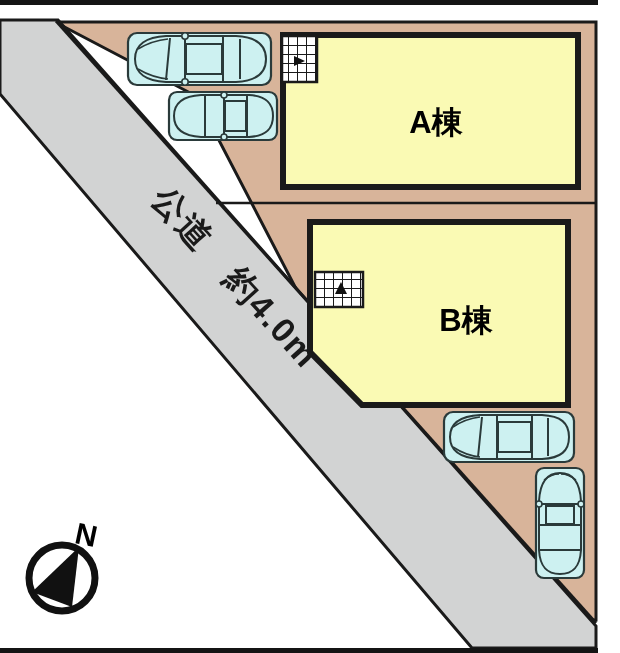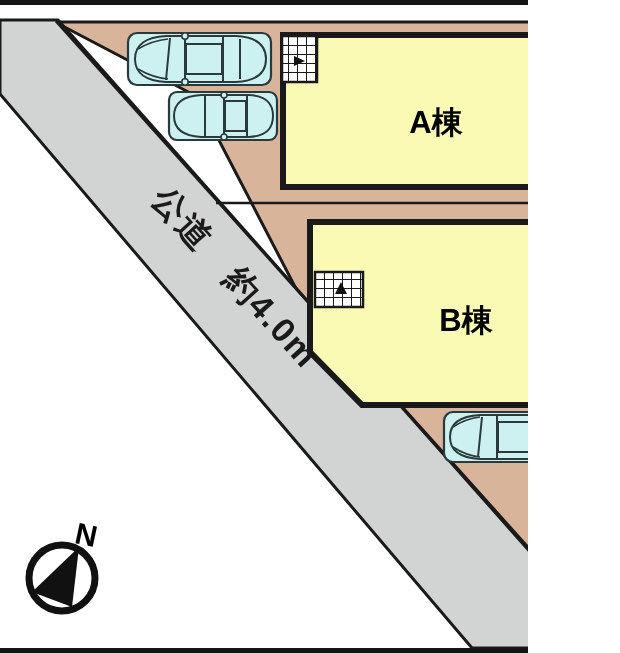--- a/index.html
+++ b/index.html
@@ -5,21 +5,21 @@
   html, body {
     margin: 0;
     padding: 0;
     background: #ffffff;
   }
   body {
     font-family: "Liberation Sans", sans-serif;
   }
   #plot-figure {
     position: relative;
-    width: 528px;
+    width: 598px;
     height: 653px;
     background: #737373;
     overflow: hidden;
   }
   #plot-svg {
     position: absolute;
     left: 0;
     top: 0;
     width: 620px;
     height: 653px;

